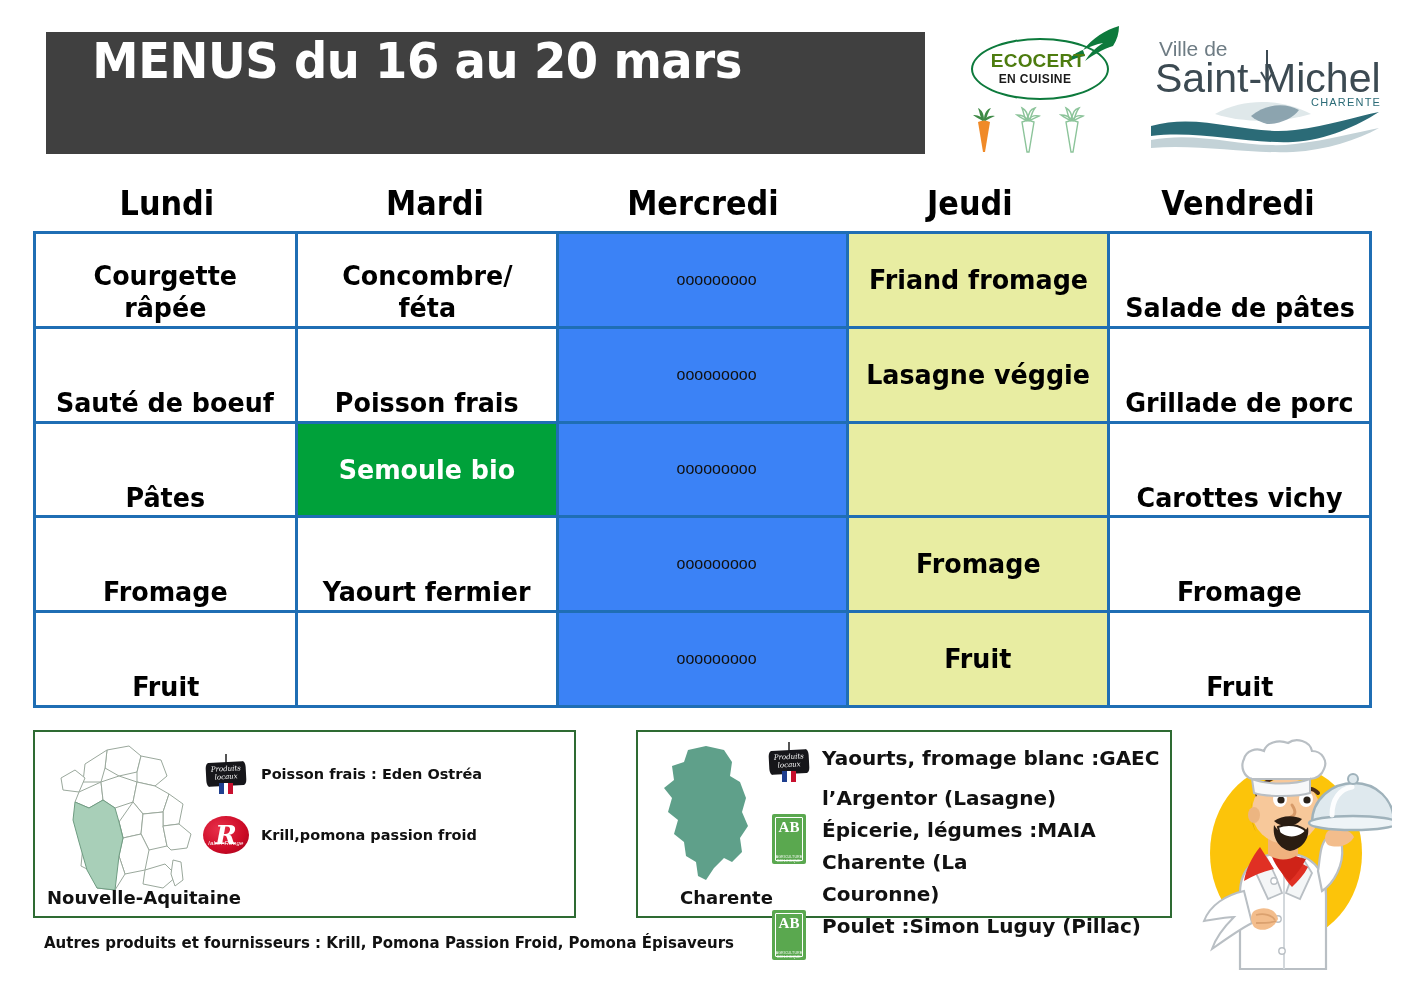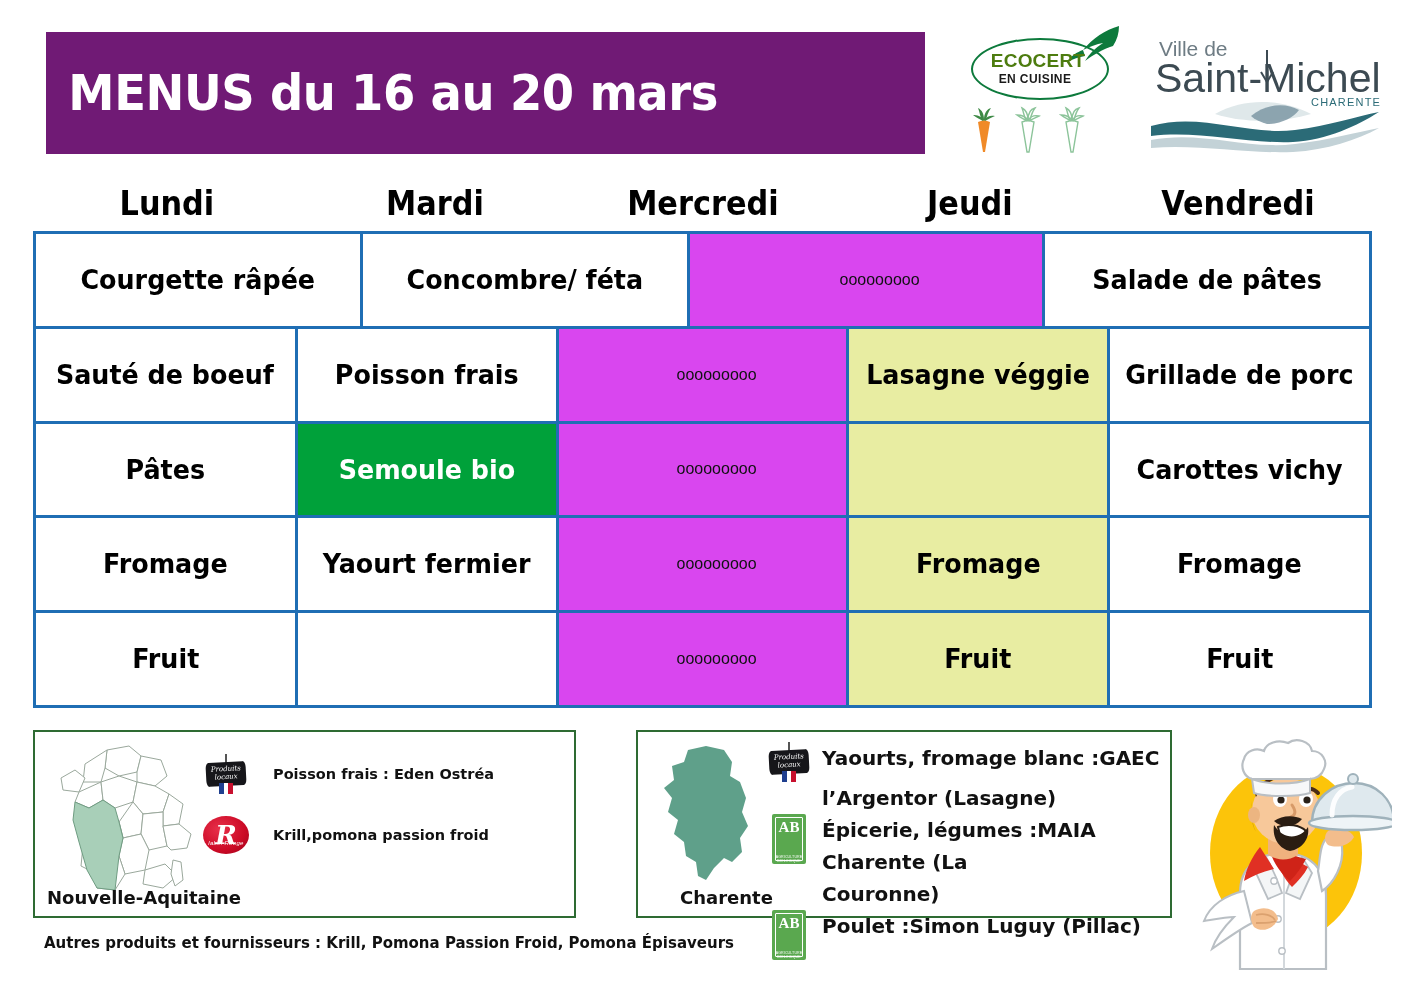--- a/index.html
+++ b/index.html
@@ -9,22 +9,22 @@
     background: #ffffff;
     font-family: "Liberation Sans", sans-serif;
     position: relative;
     overflow: hidden;
   }
 
   
   #header-bar { position: absolute; left: 46px; top: 32px; width: 879px; height: 122px; }
   #title-banner {
     width: 100%; height: 100%;
-    background: #701a75;
-    display: flex; align-items: center;
+    background: #404040;
+    display: flex;  padding-left: 24px;
   }
   #title-text {
     color: #ffffff;
     font-size: 50px;
     font-weight: bold;
     letter-spacing: -0.5px;
     padding-left: 24px;
     font-family: "DejaVu Sans", sans-serif;
     transform: scaleX(0.93);
     transform-origin: left center;
@@ -88,22 +88,22 @@
     text-align: center;
     font-size: 27px;
     font-weight: bold;
     color: #000000;
     font-family: "DejaVu Sans", sans-serif;
     line-height: 1.18;
     padding: 2px 5px;
     transform-origin: center;
   }
   .menu-cell span { display: block; transform: scaleX(0.94); }
-  .menu-cell.bg-white  { background: #ffffff; }
-  .menu-cell.bg-gray   { background: #d946ef; padding-left: 33px; }
+  .menu-cell.bg-white  { background: #ffffff; align-items: flex-end; }
+  .menu-cell.bg-gray   { background: #3b82f6; padding-left: 33px; }
   .menu-cell.bg-yellow { background: #e8eda2; }
   .menu-cell.bg-green  { background: #00a13a; color: #ffffff; }
   .menu-cell.placeholder span {
     font-size: 17px;
     font-weight: normal;
     letter-spacing: 0px;
     font-family: "Liberation Sans", sans-serif;
     color: #111;
   }
 
@@ -124,21 +124,21 @@
   }
   #info-box-right .map-caption { left: 42px; }
 
   .supplier-list { position: absolute; }
   #left-suppliers  { left: 168px; top: 22px; }
   #right-suppliers { left: 128px; top: 10px; width: 400px; }
 
   .supplier-row { display: flex; align-items: center; margin-bottom: 22px; }
   .supplier-label {
     font-size: 14.5px; font-weight: bold; color: #111;
-    margin-left: 24px;
+    margin-left: 12px;
     font-family: "DejaVu Sans", sans-serif;
   }
   #right-suppliers .supplier-row { margin-bottom: 0; align-items: flex-start; }
   #right-suppliers .supplier-label {
     font-size: 20px; line-height: 32px; margin-left: 10px;
   }
   .cert-icon-col { width: 46px; flex: 0 0 46px; display: flex; justify-content: center; }
 
   
   .pl-icon { position: relative; width: 40px; height: 40px; }
@@ -278,20 +278,23 @@
   <div class="menu-row">
     <div class="menu-cell bg-white">
         <span>Courgette râpée</span>
       </div>
     <div class="menu-cell bg-white">
         <span>Concombre/ féta</span>
       </div>
     <div class="menu-cell bg-gray placeholder">
         <span>ooooooooo</span>
       </div>
+    <div class="menu-cell bg-yellow">
+        <span>Friand fromage</span>
+      </div>
     <div class="menu-cell bg-white">
         <span>Salade de pâtes</span>
       </div>
   </div>
 
   <div class="menu-row">
     <div class="menu-cell bg-white">
         <span>Sauté de boeuf</span>
       </div>
     <div class="menu-cell bg-white">

